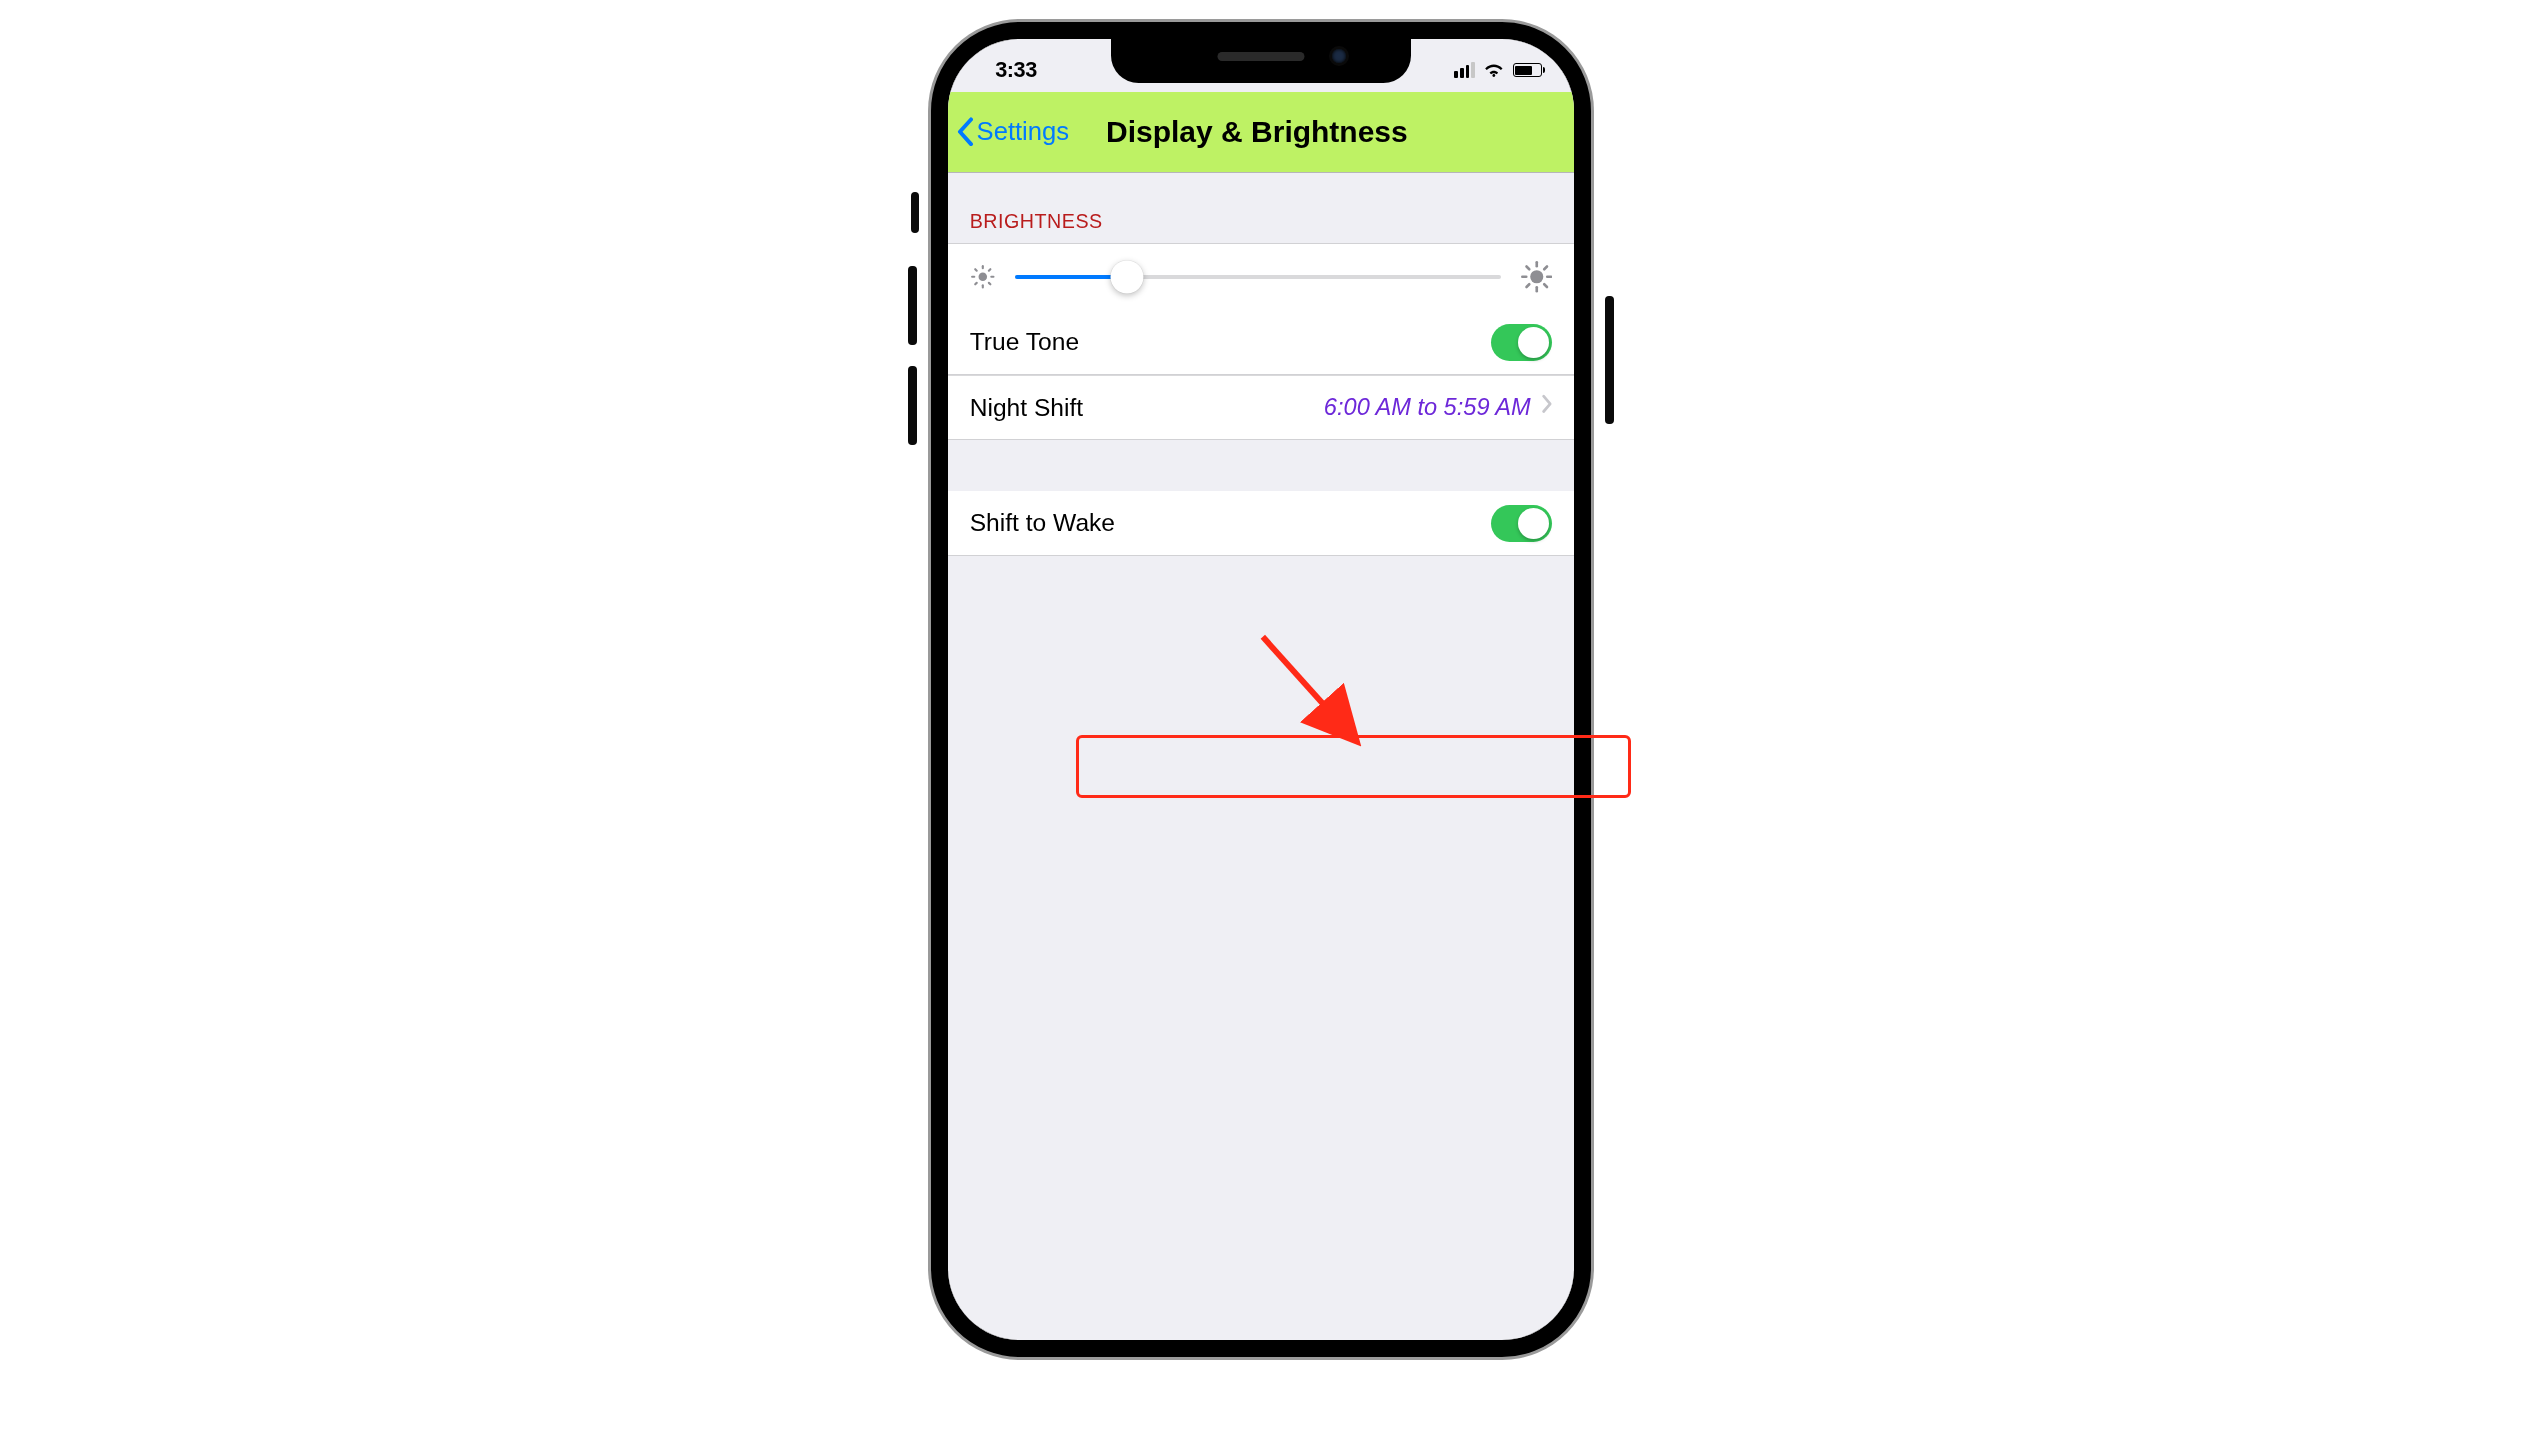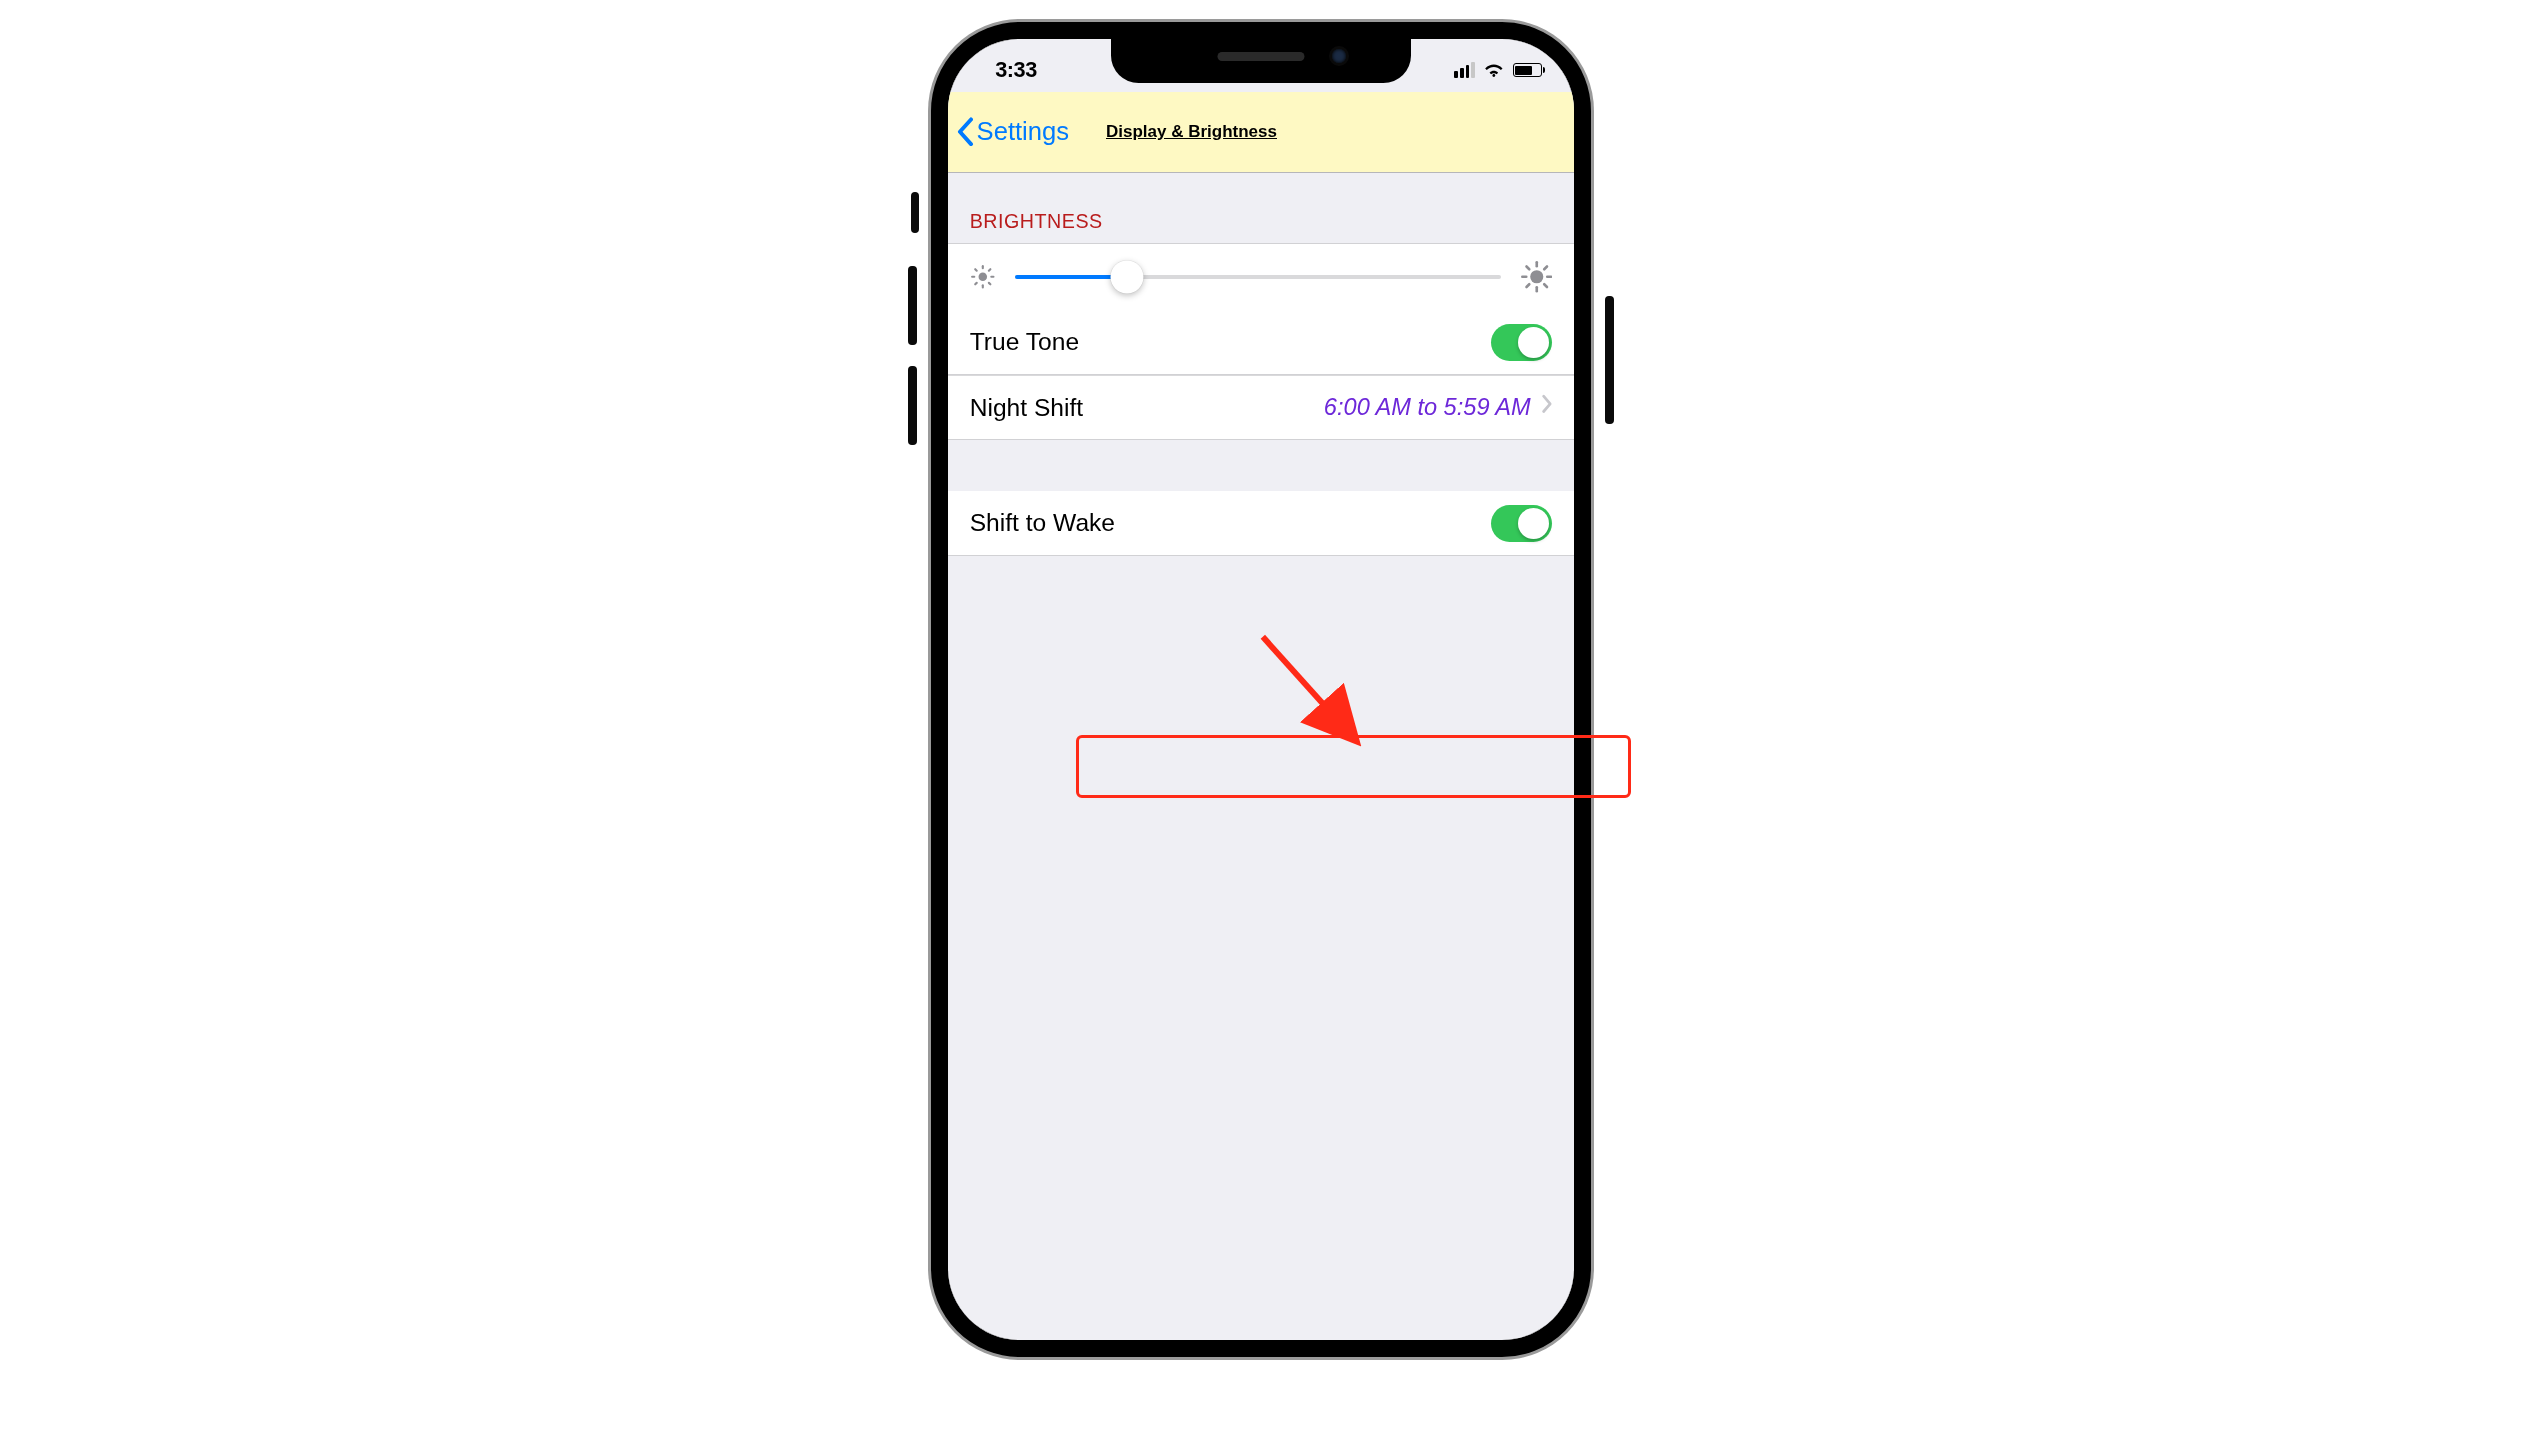--- a/index.html
+++ b/index.html
@@ -52,27 +52,27 @@
   .bars span:nth-child(4){height:15.8px;background:#c7c7c7;}
   .wifi svg{display:block;}
   .battery{display:flex;align-items:center;}
   .battery .body{width:29.6px;height:13.8px;border:1.5px solid #000;border-radius:3px;position:relative;}
   .battery .body::after{content:"";position:absolute;right:-3.9px;top:3px;width:2.5px;height:5.9px;background:#000;border-radius:0 2px 2px 0;}
   .battery .fill{position:absolute;left:1.5px;top:1.5px;bottom:1.5px;width:60%;background:#000;border-radius:1px;}
 
   
   .navbar{
     position:absolute;top:53px;left:0;right:0;height:81px;
-    background:#fef9c3;border-bottom:1px solid #b6b6b9;
+    background:#bef264;border-bottom:1px solid #b6b6b9;
     display:flex;align-items:center;z-index:30;
   }
   .back{position:absolute;left:7.9px;display:flex;align-items:center;color:#007AFF;font-size:25.6px;}
   .back .chev{margin-right:3px;}
   .back .chev svg{display:block;}
-  .title{position:absolute;left:0;right:0;text-align:center;font-size:17px;font-weight:600;color:#000;pointer-events:none;text-decoration:underline;}
+  .title{position:absolute;left:0;right:0;text-align:center;font-size:30px;font-weight:600;color:#000;pointer-events:none;}
   
   .title.shifted{left:158px;right:auto;text-align:left;}
 
   
   .content{position:absolute;top:134px;left:0;right:0;bottom:0;}
   .section-header{padding:37px 21.7px 9.9px;font-size:19.7px;color:#b91c1c;letter-spacing:0.5px;}
   .row{background:#fff;min-height:65px;padding:0 21.7px;display:flex;align-items:center;justify-content:space-between;font-size:24.6px;color:#000;}
   .row + .row{border-top:1px solid #d9d9db;}
   .group-top{border-top:1px solid #d1d1d4;}
   .group-bot{border-bottom:1px solid #d1d1d4;}

